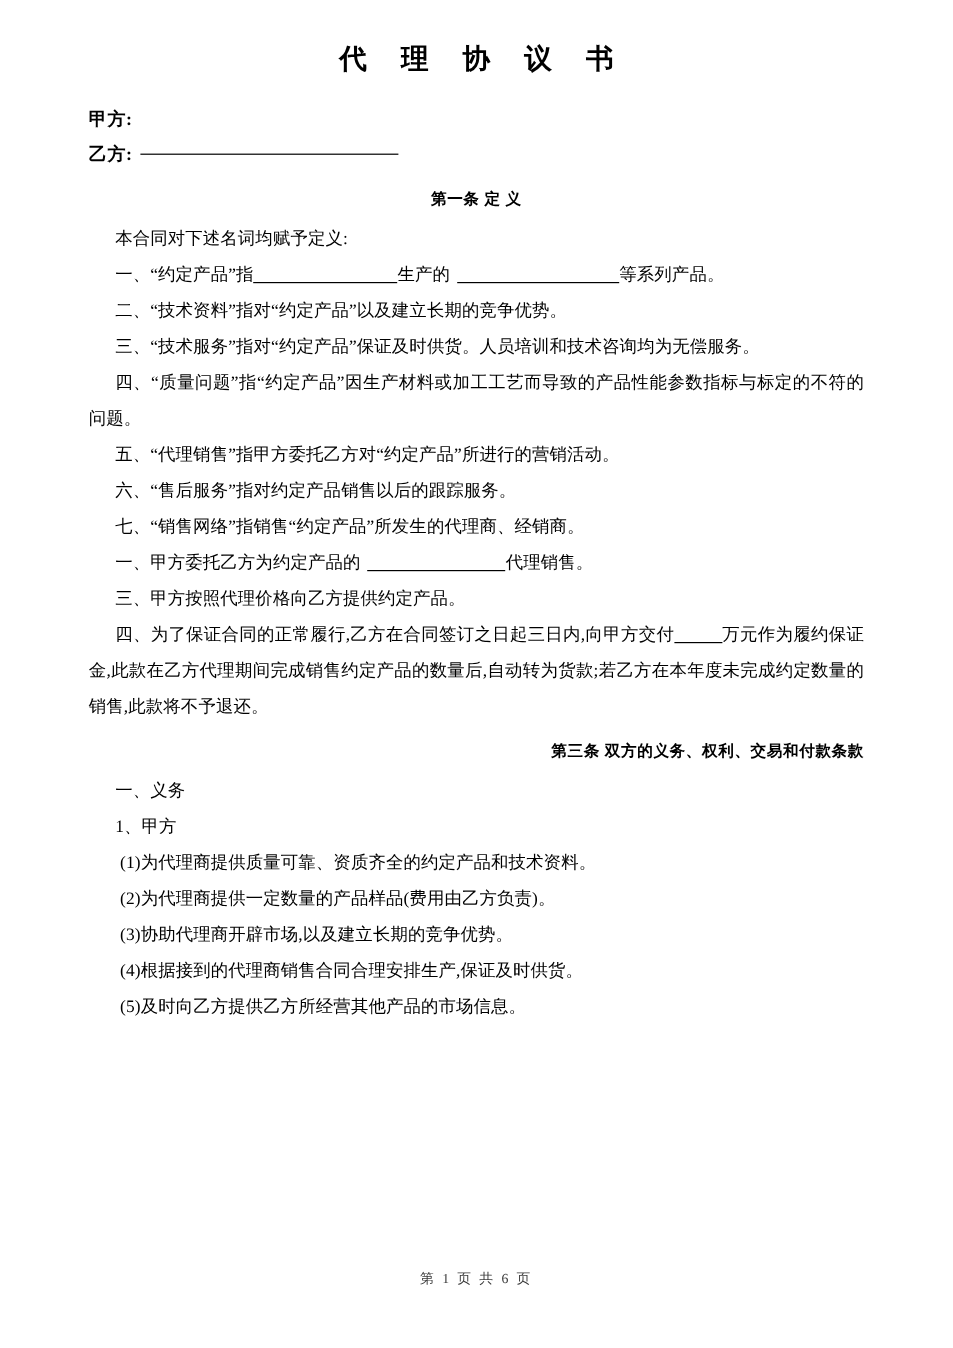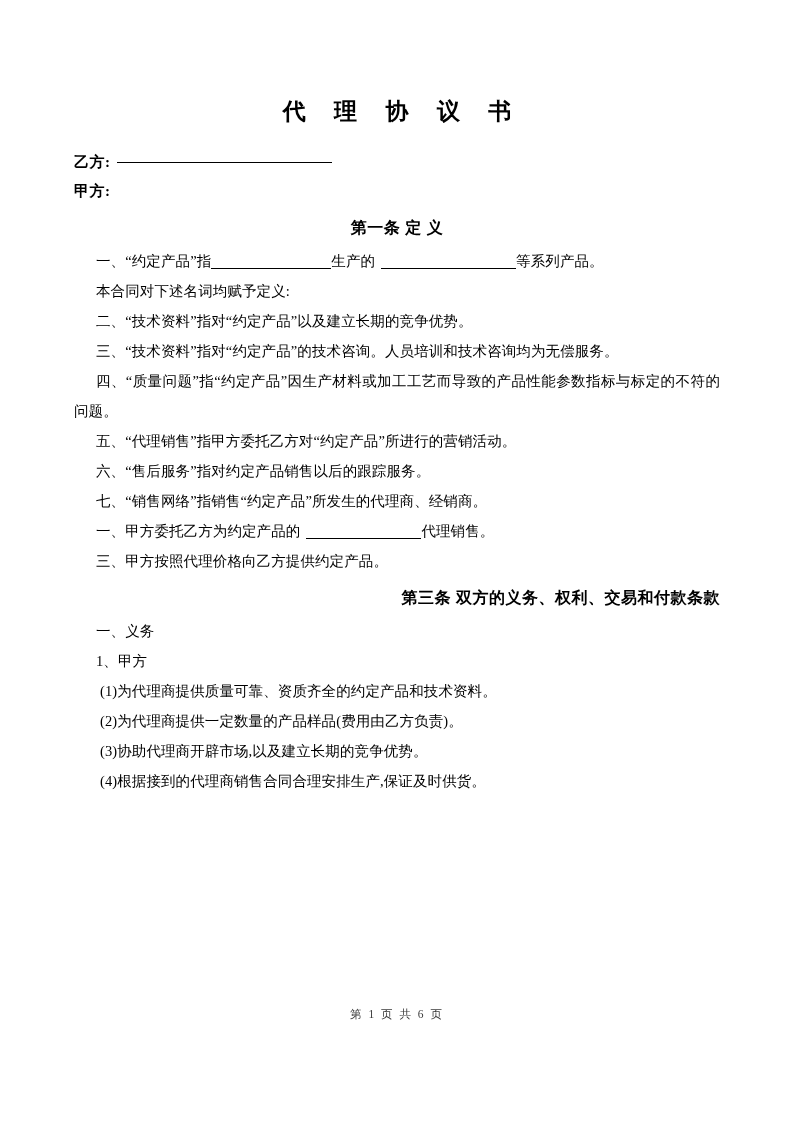--- a/index.html
+++ b/index.html
@@ -25,21 +25,21 @@
   }
 
   
   .doc-title {
     text-align: center;
     font-size: 23px;
     font-weight: bold;
     letter-spacing: 11px;
     text-indent: 11px;
     margin: 0;
-    padding-top: 96px;
+    padding-top: 34px;
     line-height: 30px;
     font-family: "Liberation Sans", "DejaVu Sans", sans-serif;
   }
 
   
   .party-block {
     margin-top: 22px;
   }
   .party-row {
     font-size: 15px;
@@ -57,21 +57,21 @@
     width: 215px;
     border-bottom: 1.8px solid #000;
     height: 0;
     vertical-align: 4px;
     margin-left: 6px;
   }
 
   
   .sec-head {
     text-align: center;
-    font-size: 16px;
+    font-size: 13px;
     font-weight: bold;
     line-height: 32px;
     margin: 6px 0 2px 0;
     font-family: "Liberation Sans", "DejaVu Sans", sans-serif;
     letter-spacing: 0.5px;
   }
   .sec-head.wide {
     letter-spacing: 0.5px;
     text-align: right;
   }
@@ -101,68 +101,70 @@
   .fill.w115 { width: 115px; }
   .fill.w75  { width: 75px; }
   .fill.w40  { width: 40px; }
   .sp { display:inline-block; width:6px; }
 
   
   .footer {
     position: absolute;
     left: 0;
     right: 0;
-    top: 1007px;
+    top: 1058px;
     text-align: center;
     font-size: 11.5px;
     color: #3a3a3a;
     letter-spacing: 2px;
     font-family: "Liberation Serif", "DejaVu Serif", serif;
   }
 </style>
 </head>
 <body>
 
 <div class="page">
 
   <h1 class="doc-title">代 理 协 议 书</h1>
 
   <div class="party-block">
     <div class="party-row">
-      <span class="party-label">乙方:</span><span class="party-rule"></span>
+      <span class="party-label">甲方:</span>
     </div>
     <div class="party-row">
-      <span class="party-label">甲方:</span>
+      <span class="party-label">乙方:</span><span class="party-rule"></span>
     </div>
   </div>
 
   <h2 class="sec-head">第一条  定    义</h2>
 
+  <p class="body indent1">本合同对下述名词均赋予定义:</p>
+
   <p class="body indent1"><span>一、“约定产品”指</span><span class="fill w120"></span><span>生产的</span><span class="sp"></span><span class="fill w135"></span><span>等系列产品。</span></p>
 
-  <p class="body indent1">本合同对下述名词均赋予定义:</p>
-
   <p class="body indent1">二、“技术资料”指对“约定产品”以及建立长期的竞争优势。</p>
-  <p class="body indent1">三、“技术资料”指对“约定产品”的技术咨询。人员培训和技术咨询均为无偿服务。</p>
+  <p class="body indent1">三、“技术服务”指对“约定产品”保证及时供货。人员培训和技术咨询均为无偿服务。</p>
   <p class="body indent1">四、“质量问题”指“约定产品”因生产材料或加工工艺而导致的产品性能参数指标与标定的不符的问题。</p>
   <p class="body indent1">五、“代理销售”指甲方委托乙方对“约定产品”所进行的营销活动。</p>
   <p class="body indent1">六、“售后服务”指对约定产品销售以后的跟踪服务。</p>
   <p class="body indent1">七、“销售网络”指销售“约定产品”所发生的代理商、经销商。</p>
 
 
   <p class="body indent1"><span>一、甲方委托乙方为约定产品的</span><span class="sp"></span><span class="fill w115"></span><span>代理销售。</span></p>
 
 
   <p class="body indent1">三、甲方按照代理价格向乙方提供约定产品。</p>
 
+  <p class="body indent1"><span>四、为了保证合同的正常履行,乙方在合同签订之日起三日内,向甲方交付</span><span class="fill w40"></span><span>万元作为履约保证金,此款在乙方代理期间完成销售约定产品的数量后,自动转为货款;若乙方在本年度未完成约定数量的销售,此款将不予退还。</span></p>
 
   <h2 class="sec-head wide">第三条  双方的义务、权利、交易和付款条款</h2>
 
   <p class="body sub">一、义务</p>
   <p class="body sub">1、甲方</p>
   <p class="body subsub">(1)为代理商提供质量可靠、资质齐全的约定产品和技术资料。</p>
   <p class="body subsub">(2)为代理商提供一定数量的产品样品(费用由乙方负责)。</p>
   <p class="body subsub">(3)协助代理商开辟市场,以及建立长期的竞争优势。</p>
   <p class="body subsub">(4)根据接到的代理商销售合同合理安排生产,保证及时供货。</p>
+  <p class="body subsub">(5)及时向乙方提供乙方所经营其他产品的市场信息。</p>
 
   <div class="footer">第 1 页 共 6 页</div>
 
 </div>
 
 </body></html>

